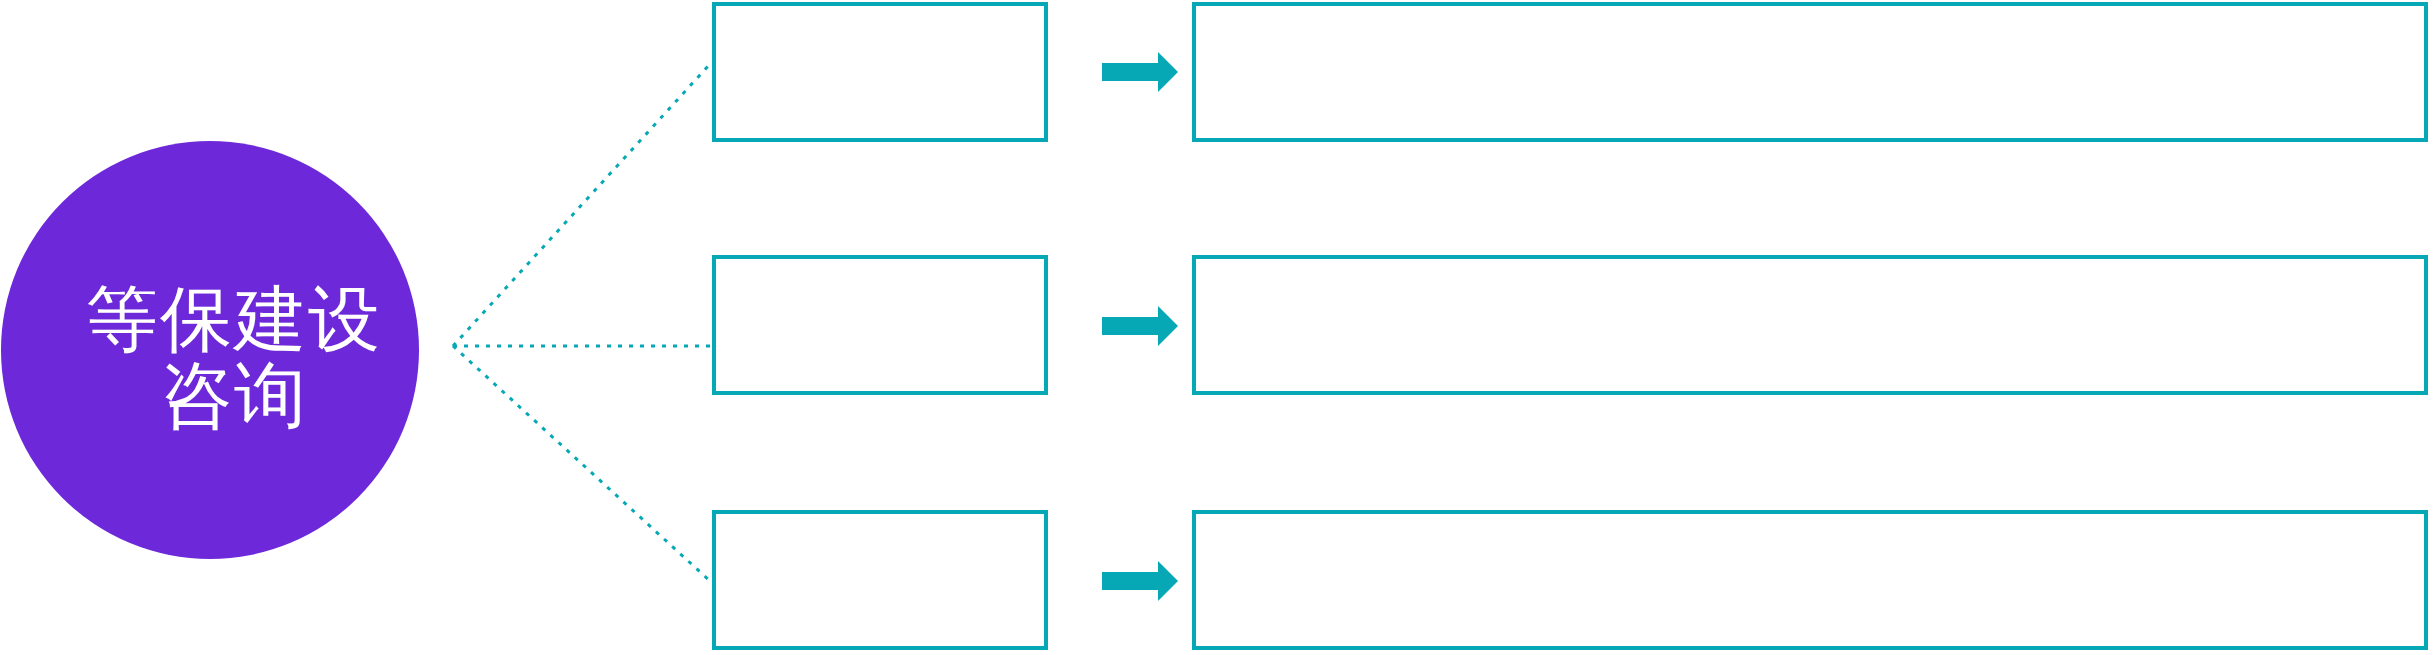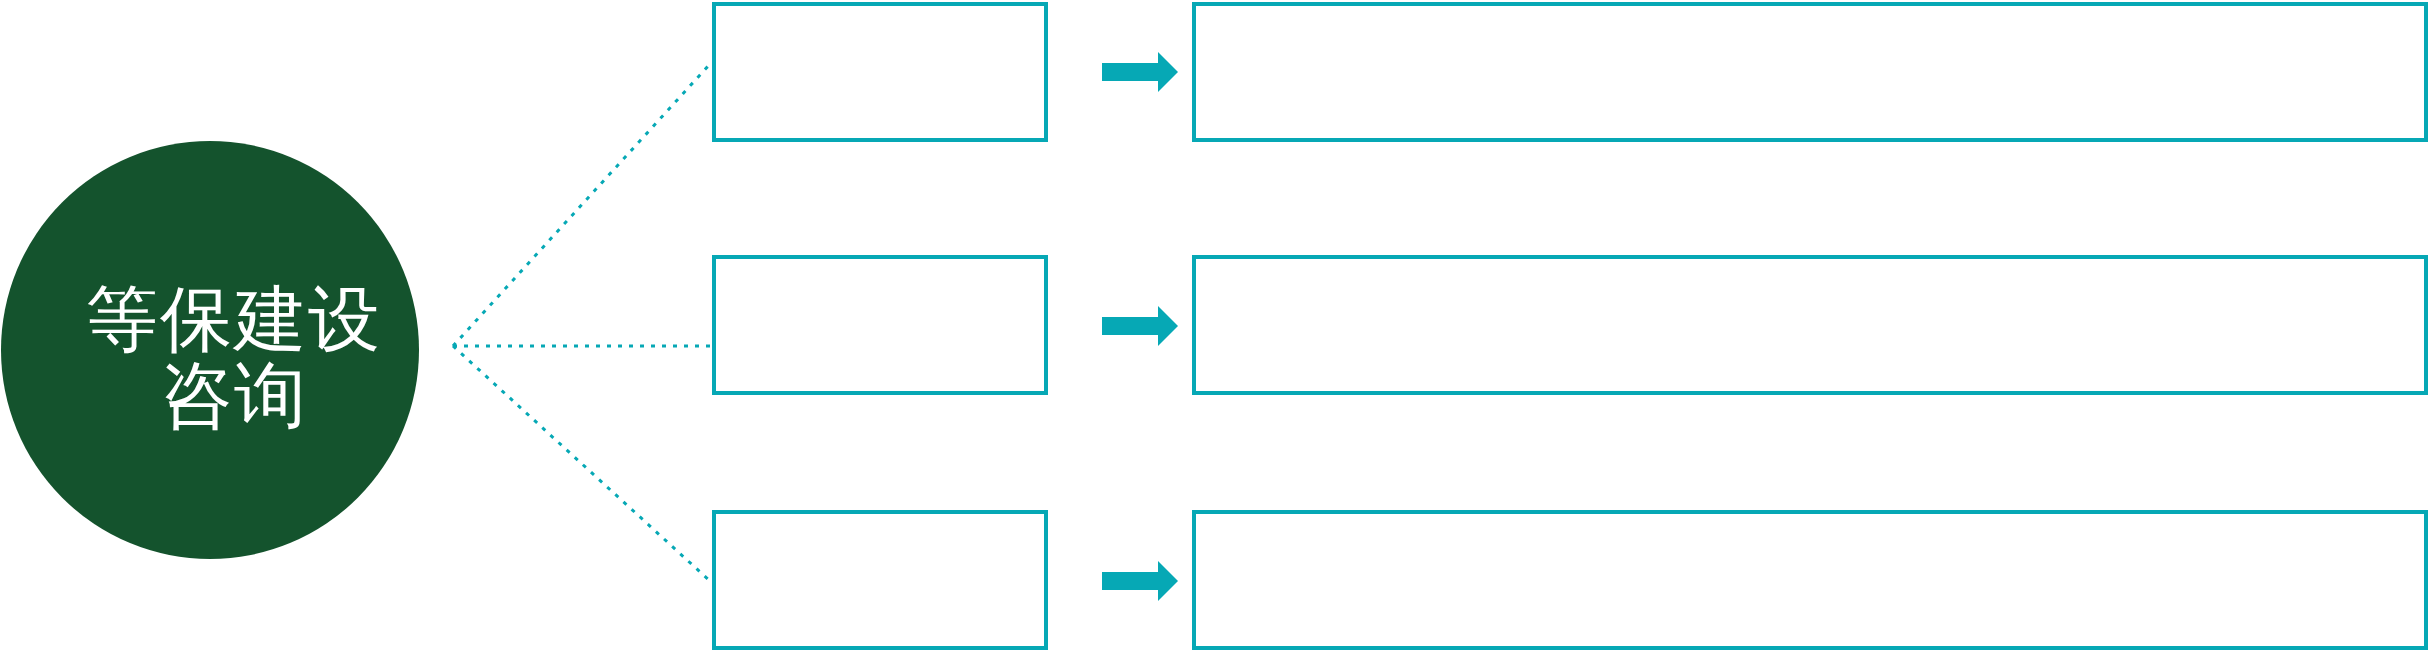--- a/index.html
+++ b/index.html
@@ -16,21 +16,21 @@
     overflow: hidden;
   }
   
   .center-circle {
     position: absolute;
     left: 1px;
     top: 141px;
     width: 418px;
     height: 418px;
     border-radius: 50%;
-    background: #14532d;
+    background: #6d28d9;
     display: flex;
     flex-direction: column;
     align-items: center;
     justify-content: center;
     padding-top: 14px;
     box-sizing: border-box;
     padding-left: 48px;
   }
   .center-circle .line {
     color: #ffffff;

